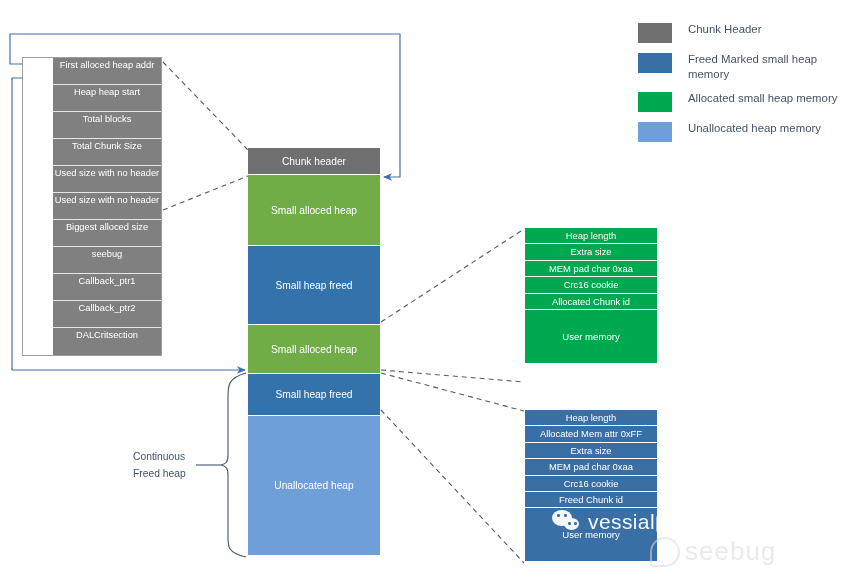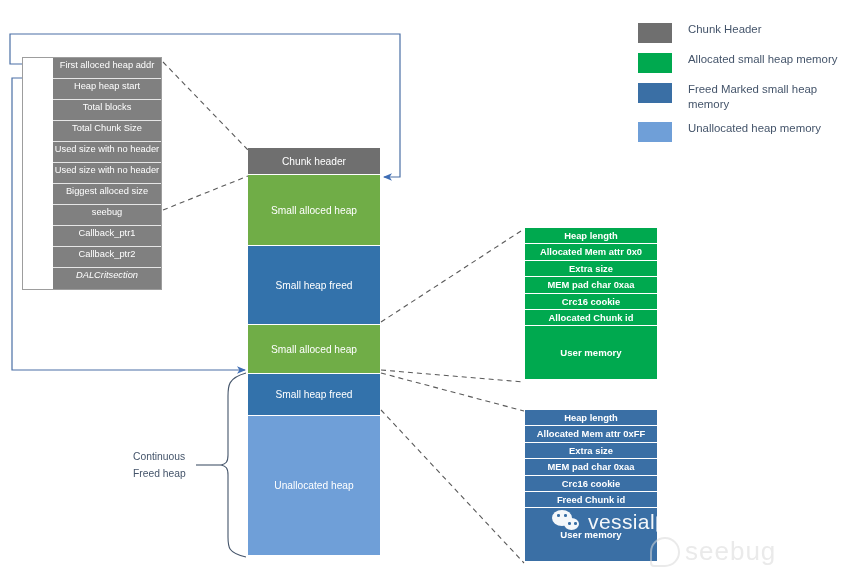--- a/index.html
+++ b/index.html
@@ -29,33 +29,33 @@
 
   
   #meta-struct {
     left: 22px;
     top: 57px;
     width: 140px;
     border: 1px solid #9d9d9d;
     box-sizing: border-box;
   }
   .meta-row {
-    height: 21px;
+    height: 27px;
     line-height: 14.2px;
     background: #808080;
     color: #ffffff;
     font-size: 9.3px;
     text-align: center;
     border-bottom: 1px solid #e6e6e6;
     box-sizing: border-box;
     white-space: nowrap;
     overflow: hidden;
     margin-left: 30px;
   }
-  .meta-row:last-child { border-bottom: none; font-style: italic; }
+  .meta-row:last-child { border-bottom: none; }
 
   
   #heap-column {
     left: 248px;
     top: 148px;
     width: 132px;
   }
   .heap-block {
     box-sizing: border-box;
     color: #ffffff;
@@ -68,21 +68,20 @@
   }
   .blk-header      { background: #6f6f6f; height: 27px; }
   .blk-alloc       { background: #70ad47; }
   .blk-freed       { background: #3372ab; }
   .blk-unalloc     { background: #6f9fd8; }
 
   
   .chunk-panel {
     width: 132px;
     box-sizing: border-box;
-    font-weight: bold;
   }
   .chunk-row {
     height: 16.4px;
     line-height: 16.4px;
     font-size: 9.4px;
     color: #ffffff;
     text-align: center;
     box-sizing: border-box;
     border-bottom: 1px solid #ffffff;
     white-space: nowrap;
@@ -234,21 +233,20 @@
       <div class="heap-block blk-header" style="height: 27px;">Chunk header</div>
       <div class="heap-block blk-alloc" style="height: 71px;">Small alloced heap</div>
       <div class="heap-block blk-freed" style="height: 79px;">Small heap freed</div>
       <div class="heap-block blk-alloc" style="height: 49px;">Small alloced heap</div>
       <div class="heap-block blk-freed" style="height: 42px;">Small heap freed</div>
       <div class="heap-block blk-unalloc" style="height: 140px;">Unallocated heap</div>
     </div>
 
   <div id="chunk-alloc" class="abs chunk-panel">
       <div class="chunk-row">Heap length</div>
-      <div class="chunk-row">Allocated Mem attr 0x0</div>
       <div class="chunk-row">Extra size</div>
       <div class="chunk-row">MEM pad char 0xaa</div>
       <div class="chunk-row">Crc16 cookie</div>
       <div class="chunk-row">Allocated Chunk id</div>
       <div class="chunk-body">User memory</div>
     </div>
 
   <div id="chunk-freed" class="abs chunk-panel">
       <div class="chunk-row">Heap length</div>
       <div class="chunk-row">Allocated Mem attr 0xFF</div>
@@ -258,26 +256,26 @@
       <div class="chunk-row">Freed Chunk id</div>
       <div class="chunk-body">User memory</div>
     </div>
 
   <div id="legend" class="abs">
       <div class="legend-item">
         <div class="legend-swatch" style="background: rgb(111, 111, 111);"></div>
         <div class="legend-label">Chunk Header</div>
       </div>
       <div class="legend-item">
+        <div class="legend-swatch" style="background: rgb(58, 111, 165);"></div>
+        <div class="legend-label">Freed Marked small heap memory</div>
+      </div>
+      <div class="legend-item">
         <div class="legend-swatch" style="background: rgb(0, 169, 79);"></div>
         <div class="legend-label">Allocated small heap memory</div>
-      </div>
-      <div class="legend-item">
-        <div class="legend-swatch" style="background: rgb(58, 111, 165);"></div>
-        <div class="legend-label">Freed Marked small heap memory</div>
       </div>
       <div class="legend-item">
         <div class="legend-swatch" style="background: rgb(111, 159, 216);"></div>
         <div class="legend-label">Unallocated heap memory</div>
       </div>
     </div>
 
   <div id="cont-label" class="abs">
     <div>Continuous</div>
     <div>Freed heap</div>

